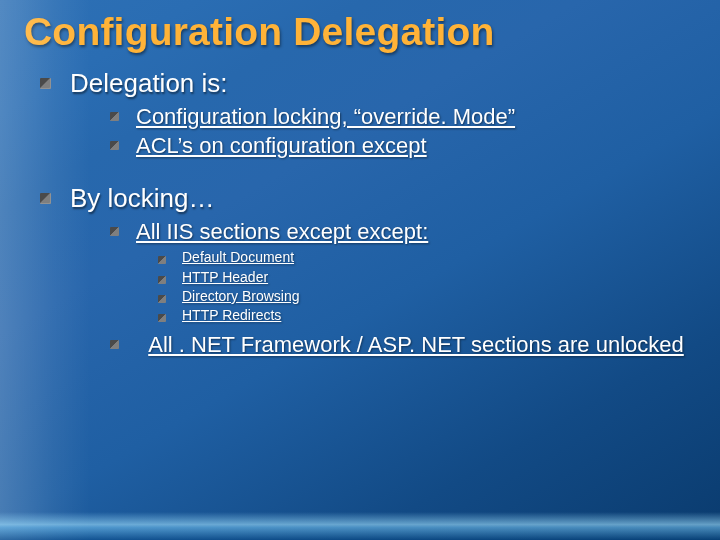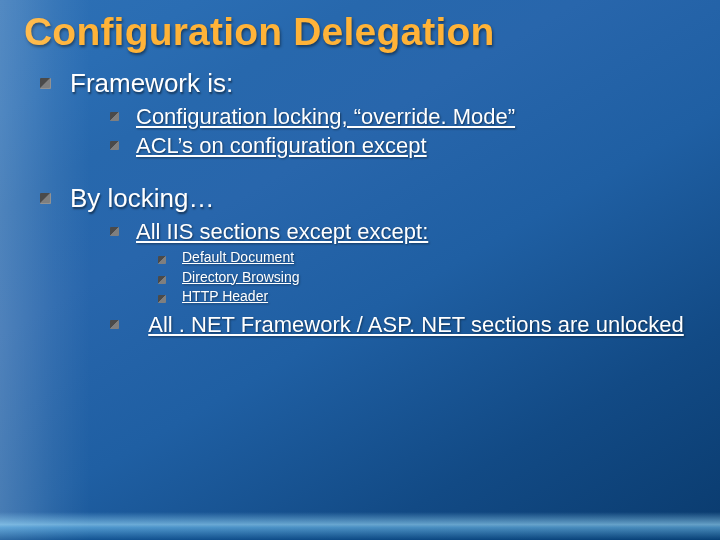--- a/index.html
+++ b/index.html
@@ -121,35 +121,36 @@
   .wrap { max-width: 560px; text-align: center; }
 </style>
 </head>
 <body>
 
 <div class="slide">
   <h1 class="title">Configuration Delegation</h1>
 
   <ul class="lvl1">
     <li>
-      <span>Framework is:</span>
+      <span>Delegation is:</span>
       <ul class="lvl2">
         <li>Configuration locking, “override. Mode”</li>
         <li>ACL’s on configuration except</li>
       </ul>
     </li>
 
     <li class="gap">
       <span>By locking…</span>
       <ul class="lvl2">
         <li>
           <span>All IIS sections except except:</span>
           <ul class="lvl3">
             <li>Default Document</li>
+            <li>HTTP Header</li>
             <li>Directory Browsing</li>
-            <li>HTTP Header</li>
+            <li>HTTP Redirects</li>
           </ul>
         </li>
         <li class="wrap">All . NET Framework / ASP. NET sections are unlocked</li>
       </ul>
     </li>
   </ul>
 </div>
 
 </body></html>

